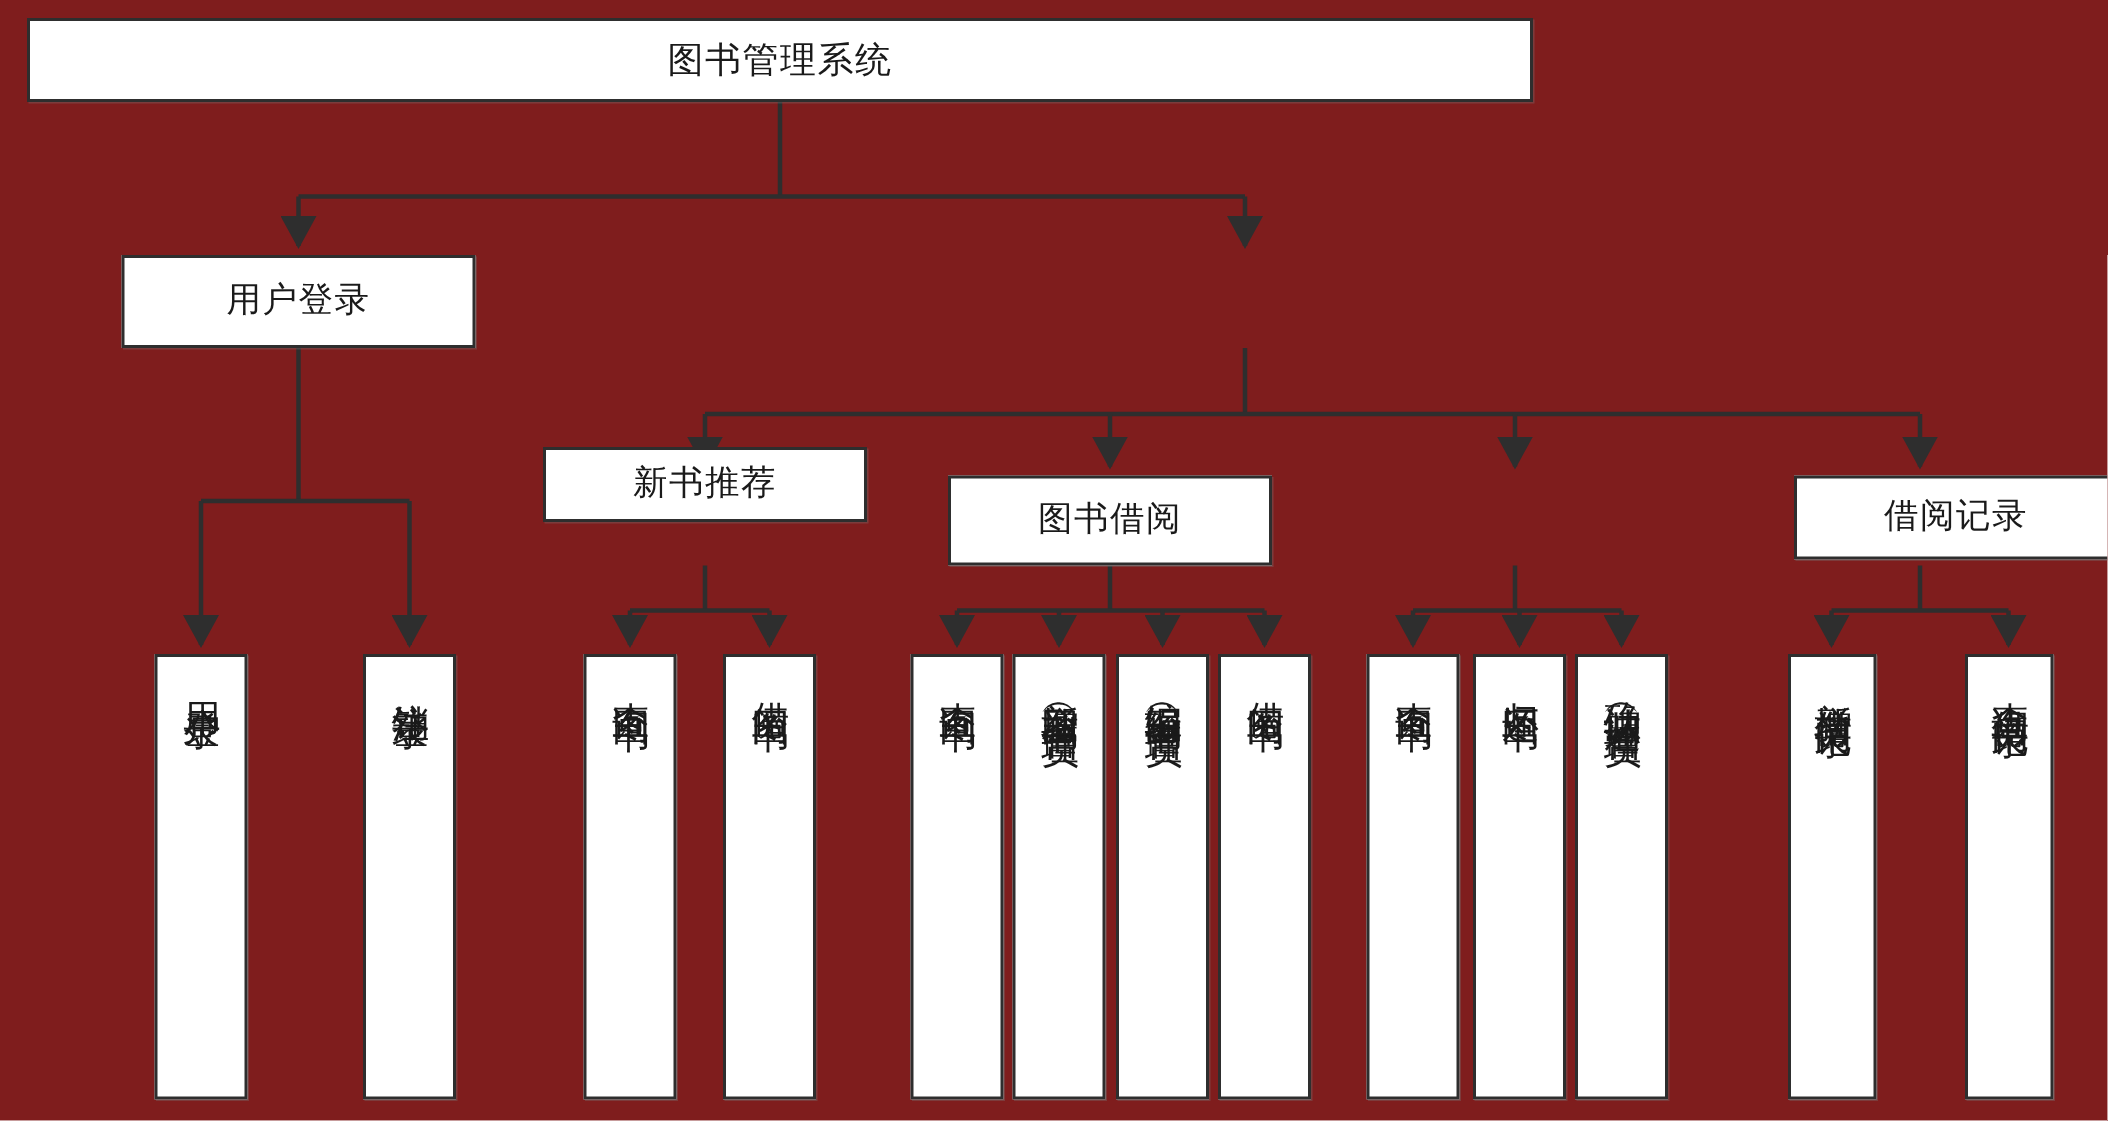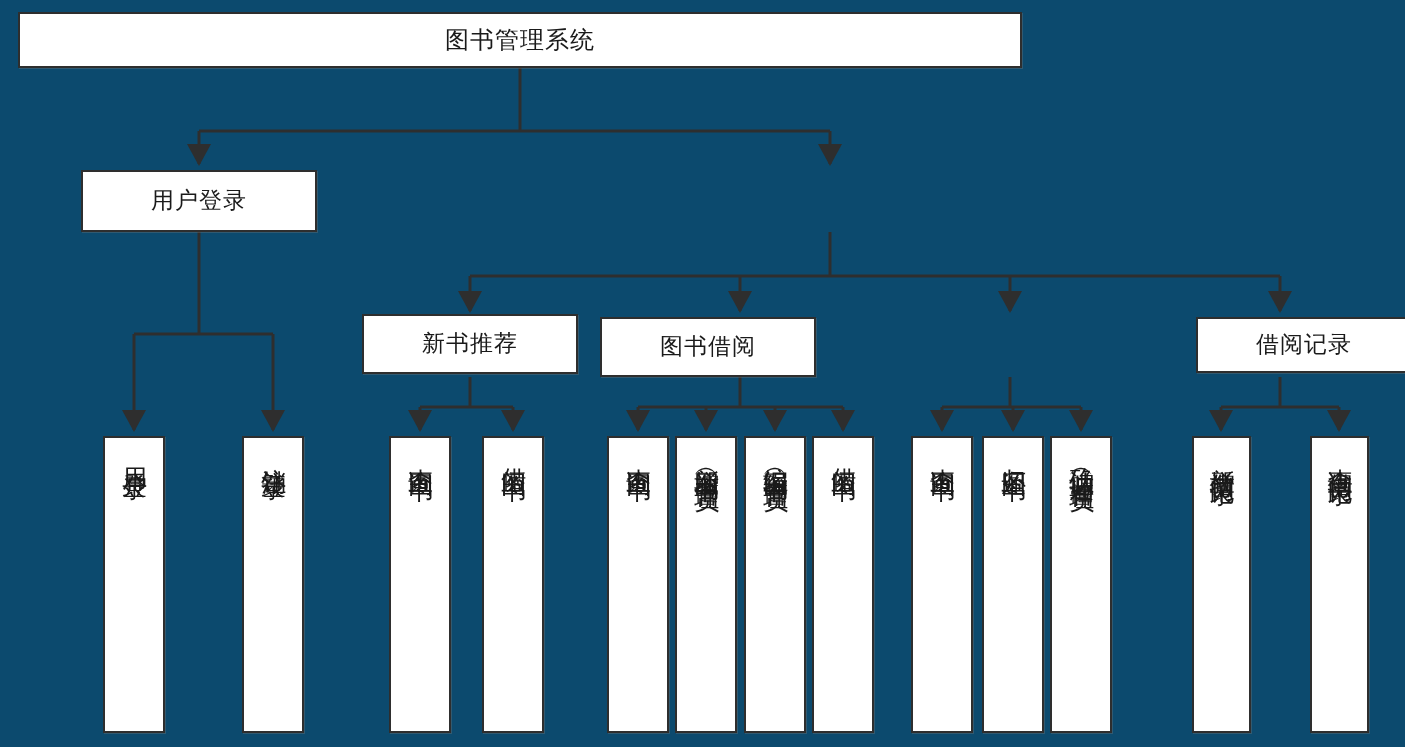--- a/index.html
+++ b/index.html
@@ -8,21 +8,21 @@
     padding: 0;
     background: #ffffff;
   }
   body {
     font-family: "DejaVu Sans", "Liberation Sans", sans-serif;
   }
   #diagram-root {
     position: relative;
     width: 1405px;
     height: 747px;
-    background: #0c4a6e;
+    background: #7f1d1d;
     overflow: hidden;
   }
   #edges-layer {
     position: absolute;
     left: 0;
     top: 0;
     width: 1405px;
     height: 747px;
     pointer-events: none;
   }
@@ -130,24 +130,24 @@
   </svg>
 
   <div class="node horizontal" id="root-node" style="left:18px; top:12px; width:1004px; height:56px;">
     <span class="node-label">图书管理系统</span>
   </div>
 
   <div class="node horizontal" style="left:81px; top:170px; width:236px; height:62px;">
     <span class="node-label">用户登录</span>
   </div>
 
-  <div class="node horizontal" style="left:362px; top:314px; width:216px; height:60px;">
+  <div class="node horizontal" style="left:362px; top:298px; width:216px; height:50px;">
     <span class="node-label">新书推荐</span>
   </div>
-  <div class="node horizontal" style="left:600px; top:317px; width:216px; height:60px;">
+  <div class="node horizontal" style="left:632px; top:317px; width:216px; height:60px;">
     <span class="node-label">图书借阅</span>
   </div>
   <div class="node horizontal" style="left:1172px; top:317px; width:216px; height:56px;margin-left:24px;">
     <span class="node-label">借阅记录</span>
   </div>
 
   <div class="node vertical" style="left:103px; top:436px; width:62px; height:297px;">
     <span class="node-label">用户登录</span>
   </div>
   <div class="node vertical" style="left:242px; top:436px; width:62px; height:297px;">

